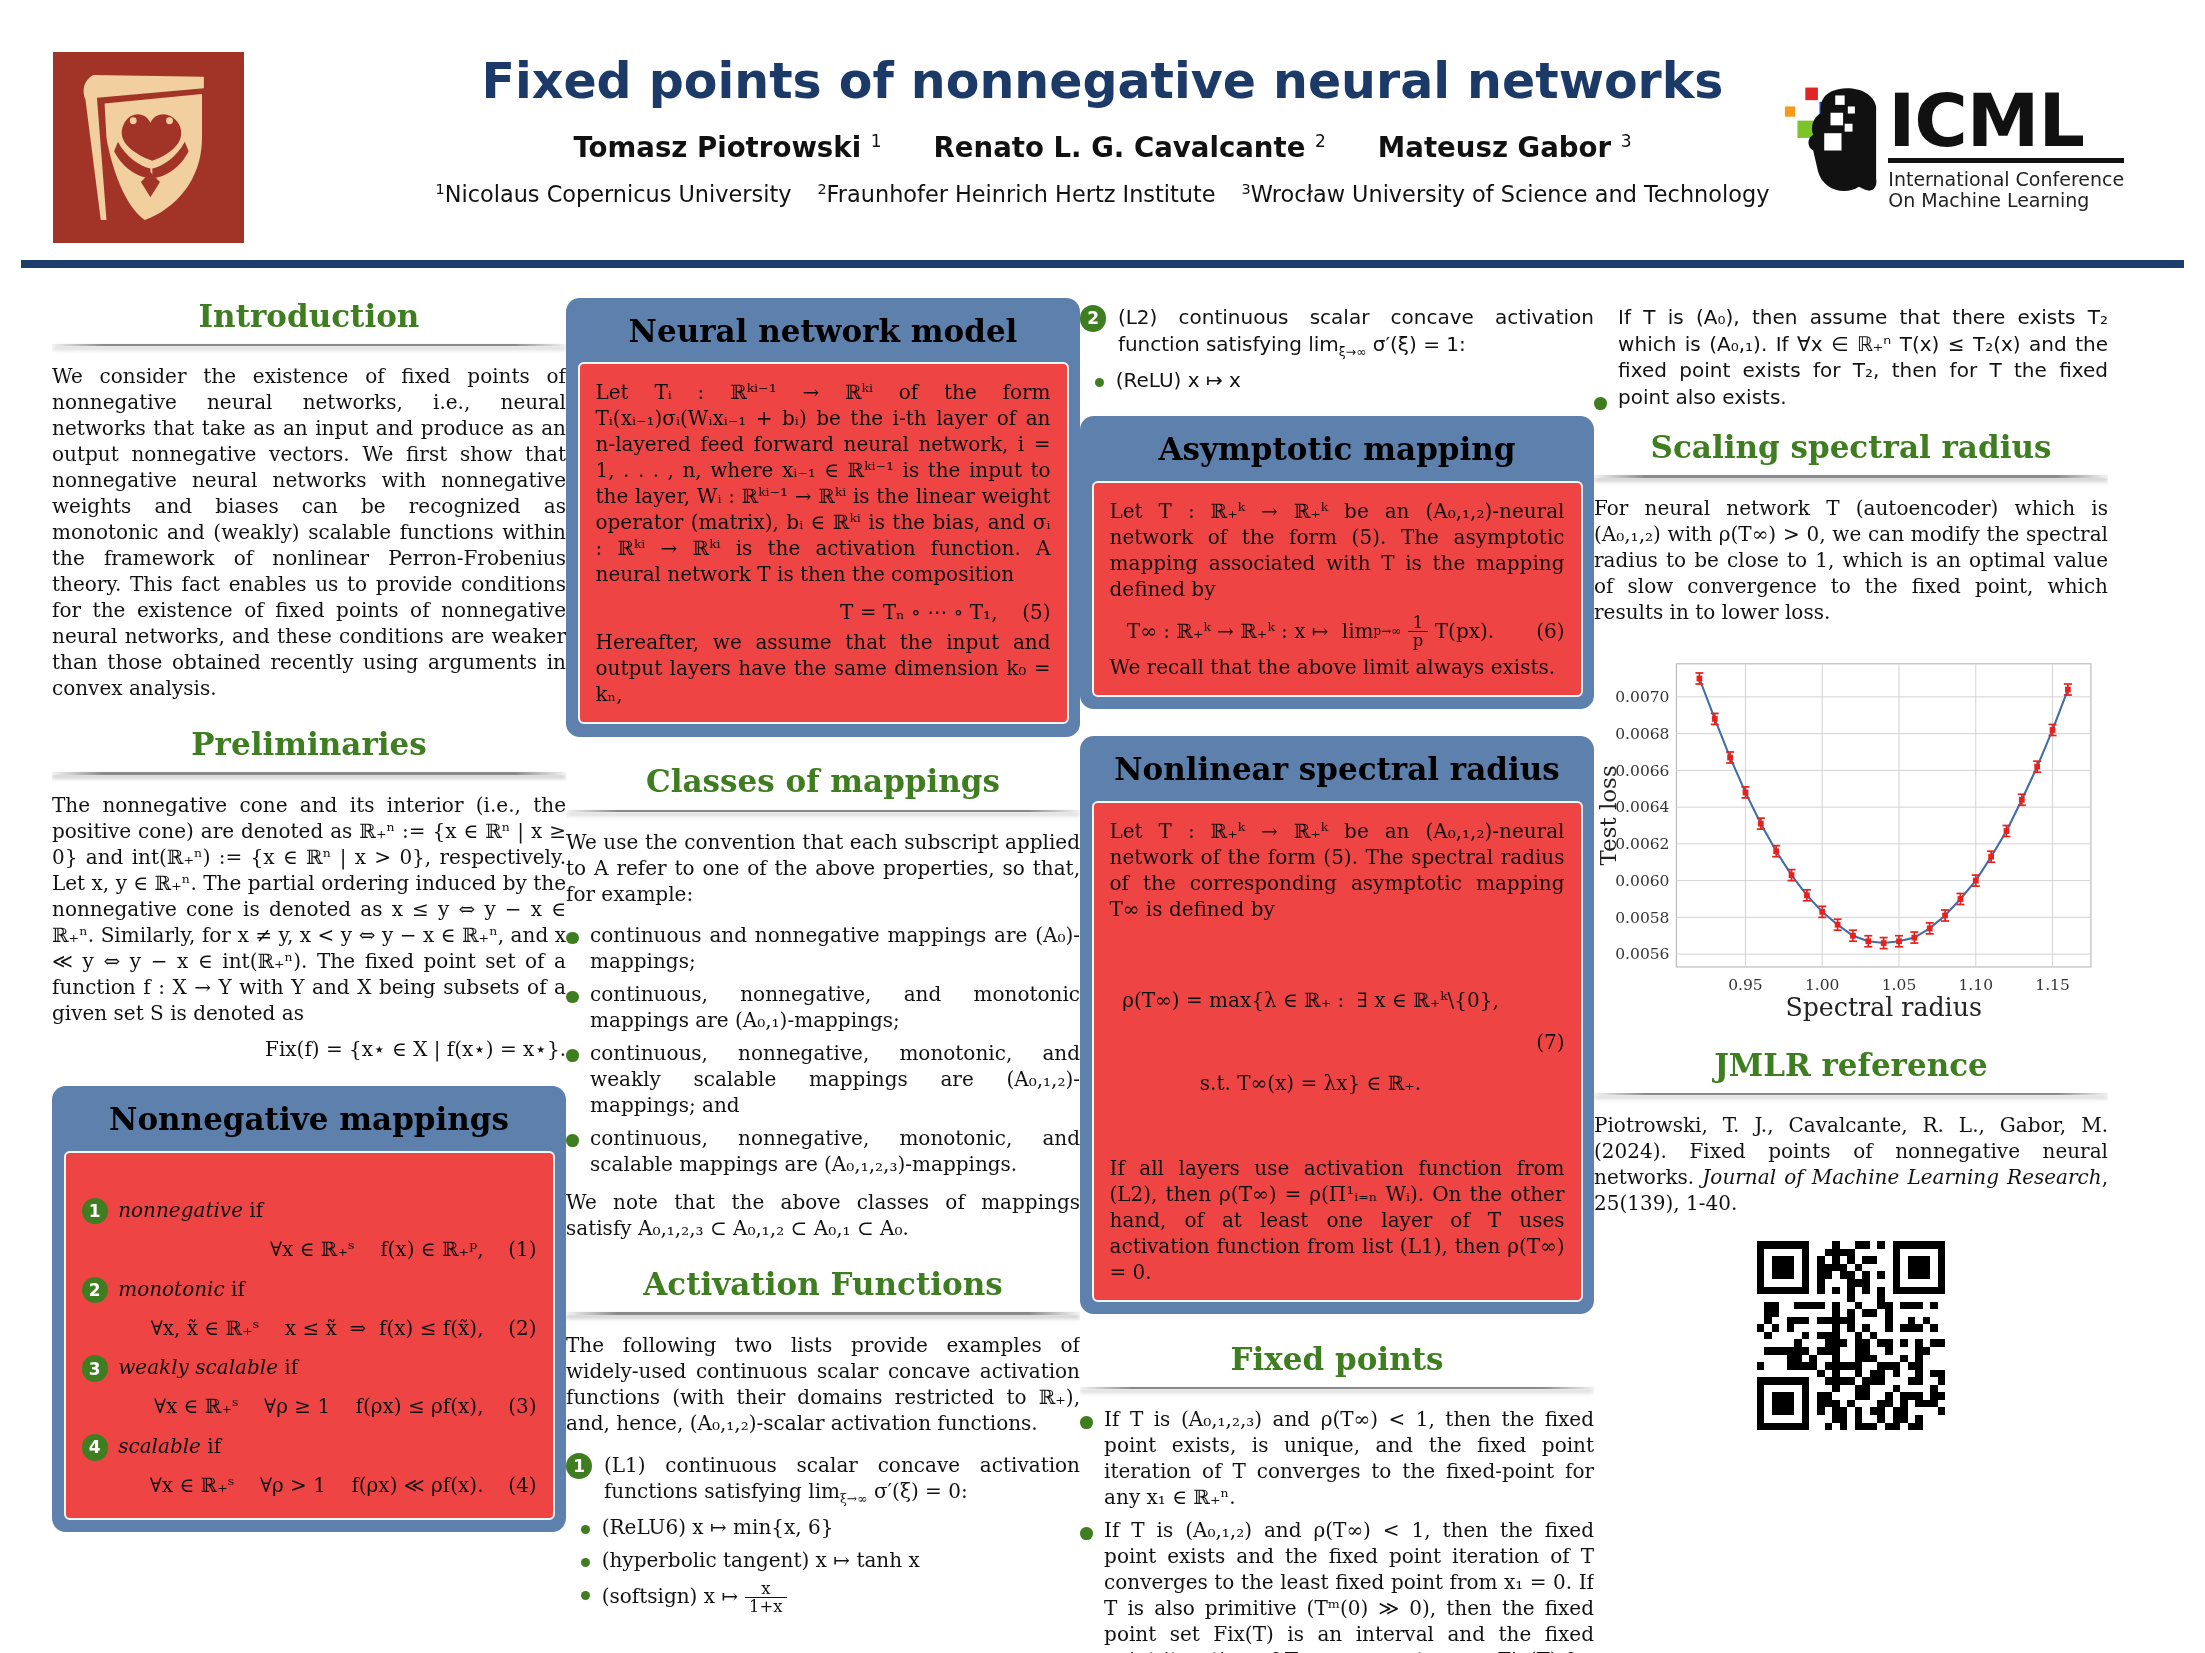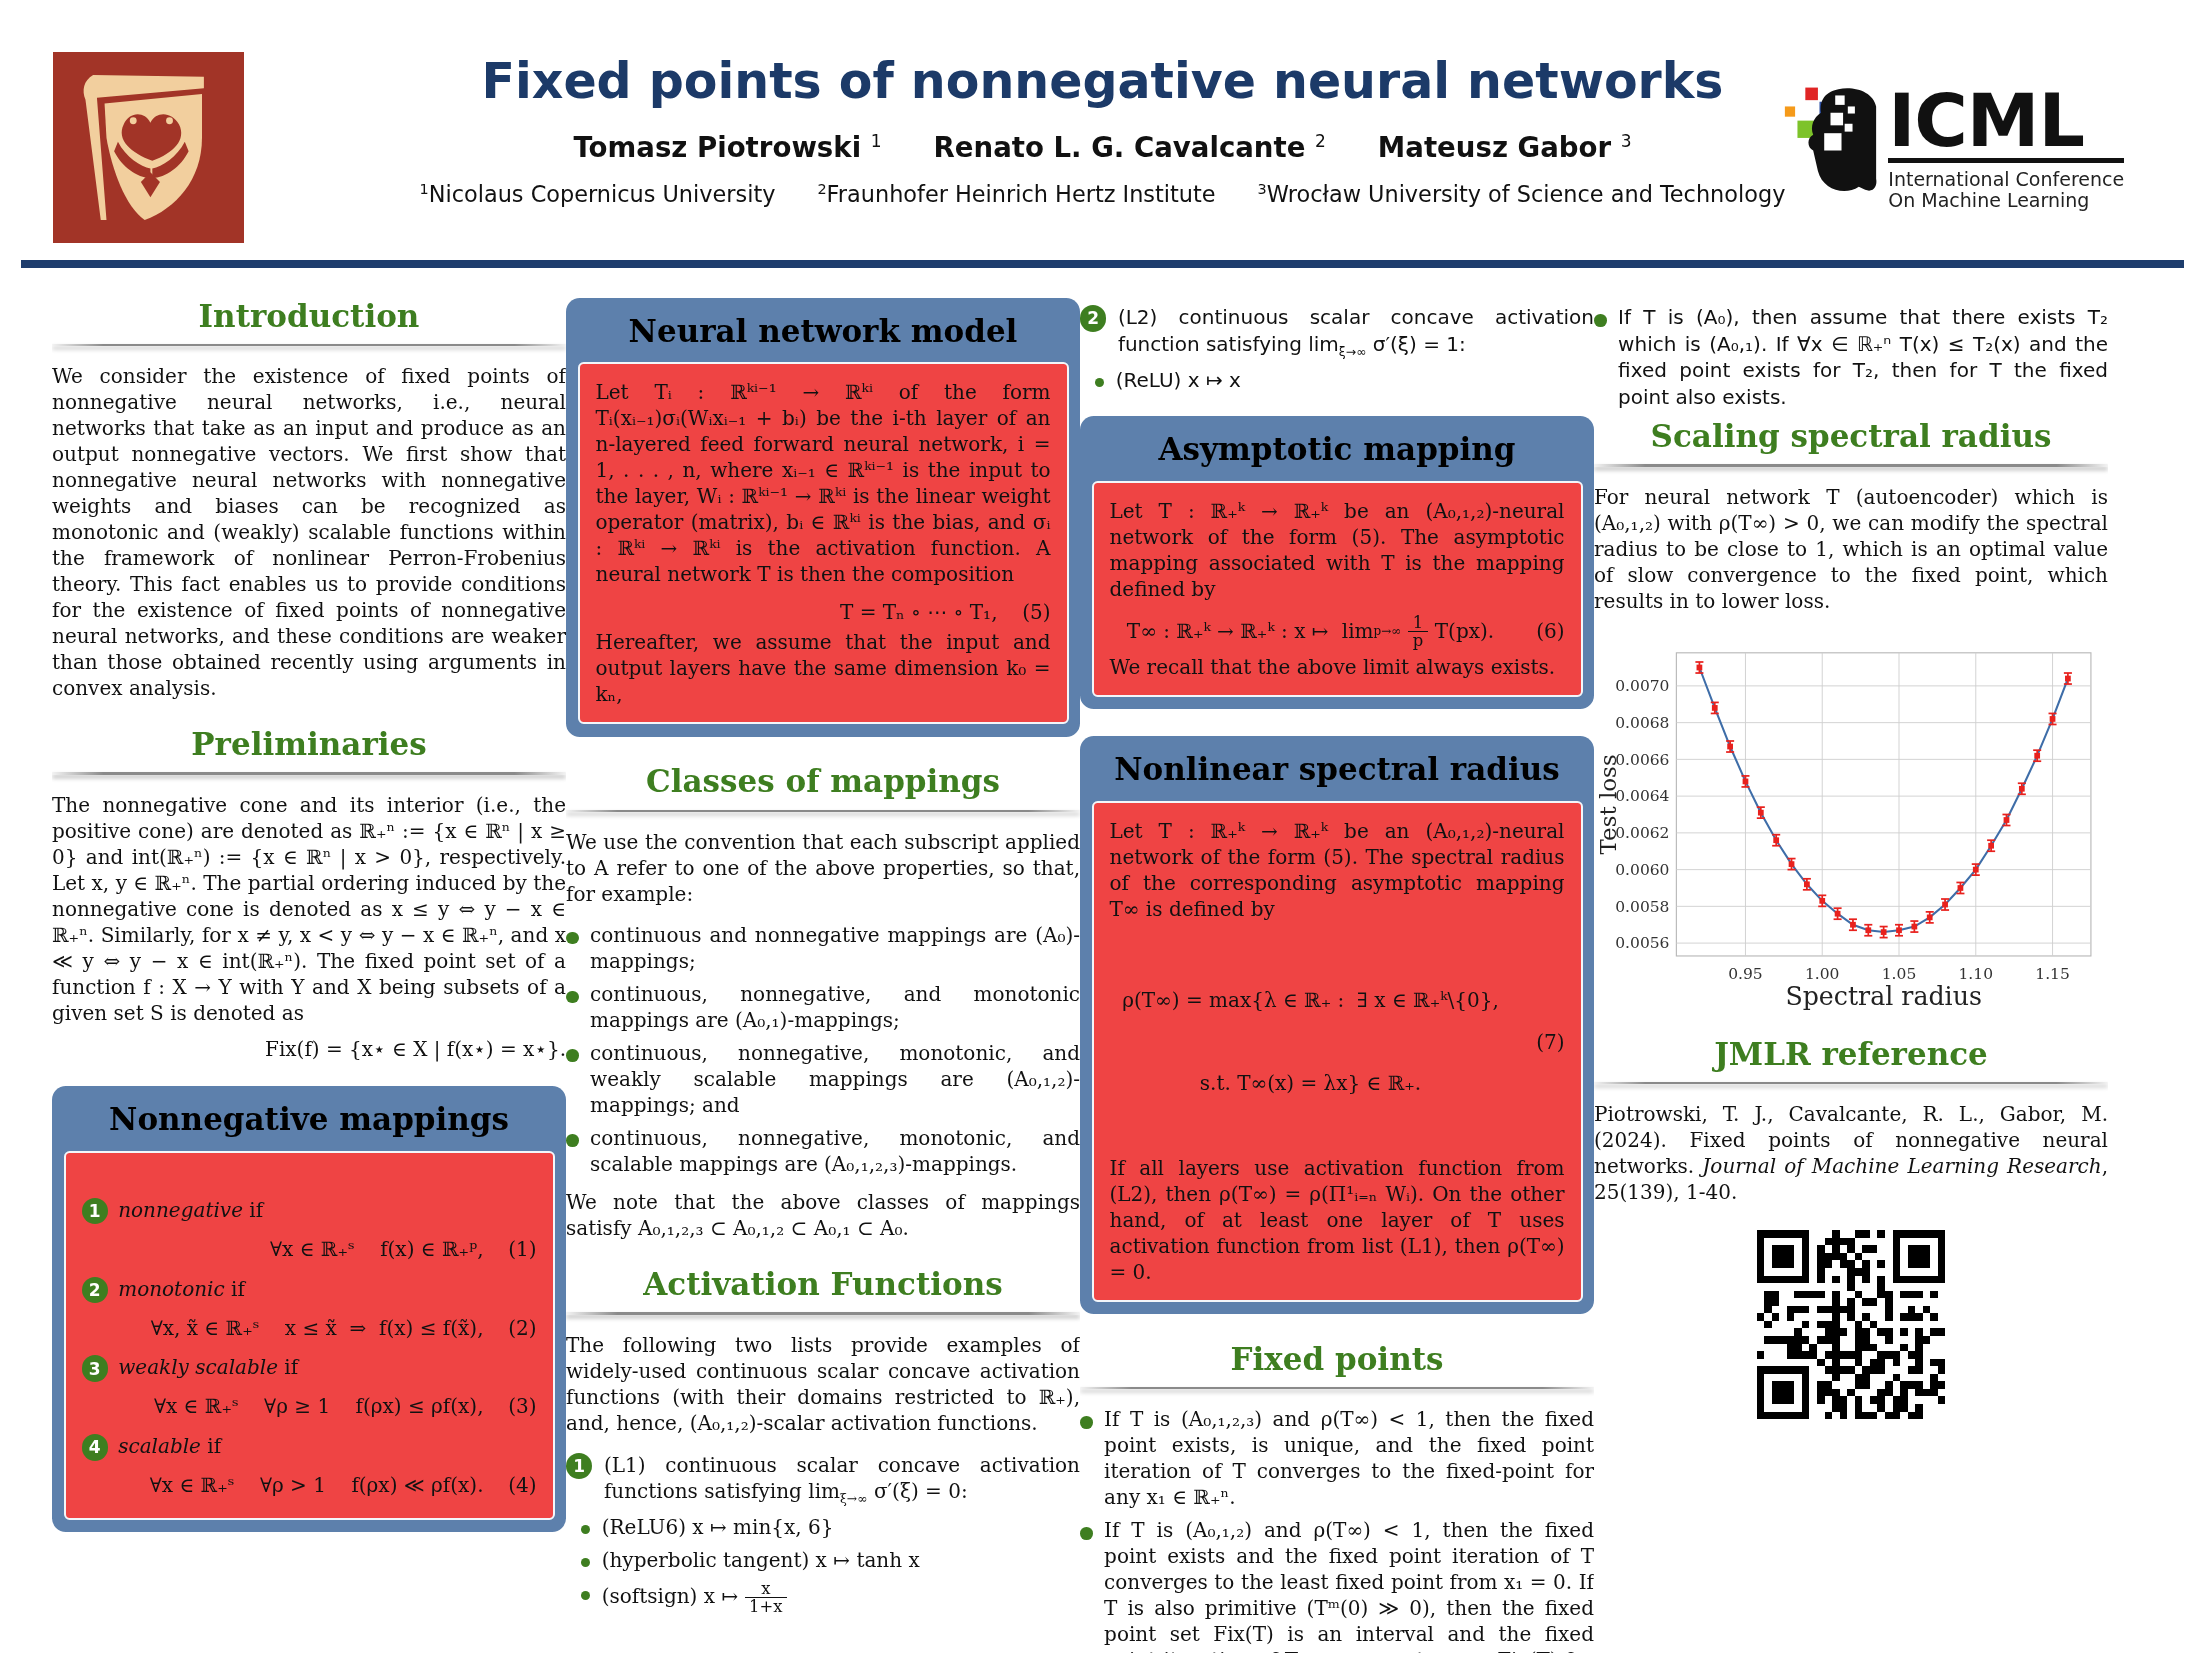--- a/index.html
+++ b/index.html
@@ -11,21 +11,21 @@
   .icml-logo{position:absolute;right:55px;top:86px;width:367px;display:flex;align-items:flex-start;gap:10.3px;}
   .icml-text{display:flex;flex-direction:column;}
   .icml-acronym{font-family:"DejaVu Sans","Liberation Sans",sans-serif;font-weight:bold;font-size:73px;line-height:.95;color:#111;letter-spacing:-1.1px;}
   .icml-underline{height:5.2px;background:#111;margin:2.3px 0 5.7px;}
   .icml-sub{font-family:"DejaVu Sans","Liberation Sans",sans-serif;font-size:19px;line-height:1.15;color:#222;}
   .head-center{margin:0 auto;width:1389px;text-align:center;}
   .title{font-family:"DejaVu Sans","Liberation Sans",sans-serif;font-weight:bold;font-size:49px;color:#1c3a68;padding-top:53px;}
   .authors{margin-top:20.7px;display:flex;justify-content:center;gap:52px;
            font-family:"DejaVu Sans","Liberation Sans",sans-serif;font-weight:bold;font-size:27.6px;color:#111;}
   .authors sup{font-size:17px;font-weight:normal;}
-  .affils{margin-top:17px;display:flex;justify-content:center;gap:42px;
+  .affils{margin-top:17px;display:flex;justify-content:center;gap:26px;
           font-family:"DejaVu Sans","Liberation Sans",sans-serif;font-size:22.4px;color:#111;}
   .affils sup{font-size:14.4px;}
   .navy-rule{height:7.5px;background:#1e3d6d;margin:0 20.7px;}
   
   .content{display:flex;padding:30px 52px 0;height:1357px;}
   .col{width:514px;flex:0 0 514px;overflow:hidden;}
   .section{margin-bottom:25px;}
   .sec-head{color:#3e7e20;font-size:31px;font-weight:bold;text-align:center;}
   .sec-rule{height:2.3px;margin:10.3px 0 17px;border-radius:1.1px;
             background:linear-gradient(90deg,rgba(140,140,140,.1),#8a8a8a 10%,#8a8a8a 90%,rgba(140,140,140,.1));
@@ -300,21 +300,21 @@
           </div>
         <div class="bul">
             <span class="dot"></span>
             <span class="btext body-text">If T is (A₀,₁,₂) and ρ(T∞) &lt; 1, then the fixed point exists and the fixed point iteration of T converges to the least fixed point from x₁ = 0. If T is also primitive (Tᵐ(0) ≫ 0), then the fixed point set Fix(T) is an interval and the fixed point iteration of T converges to x⋆ ∈ Fix(T) for any x₁ ∈ int(ℝ₊ⁿ).</span>
           </div>
 
       </div>
     </div>
 
     <div class="col">
-      <div class="bul sans" style="margin-bottom:8px;">
+      <div class="bul sans" style="margin-bottom:19px;align-items:flex-end;">
         <span class="dot"></span>
         <span class="btext">If T is (A₀), then assume that there exists T₂ which is (A₀,₁). If ∀x ∈ ℝ₊ⁿ T(x) ≤ T₂(x) and the fixed point exists for T₂, then for T the fixed point also exists.</span>
       </div>
 
       <div class="section">
         <div class="sec-head">Scaling spectral radius</div>
         <div class="sec-rule"></div>
         <div class="body-text">For neural network T (autoencoder) which is (A₀,₁,₂) with ρ(T∞) &gt; 0, we can modify the spectral radius to be close to 1, which is an optimal value of slow convergence to the fixed point, which results in to lower loss.</div>
       </div>
 

